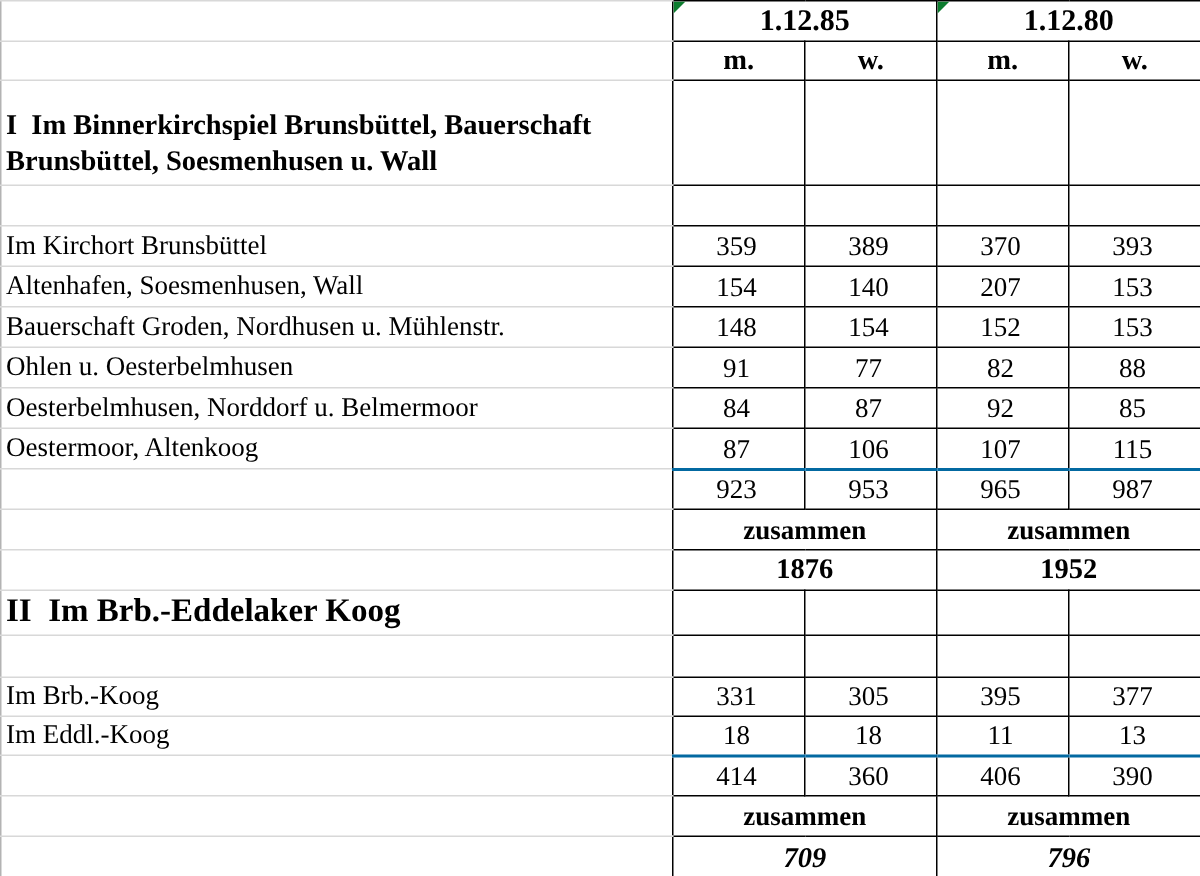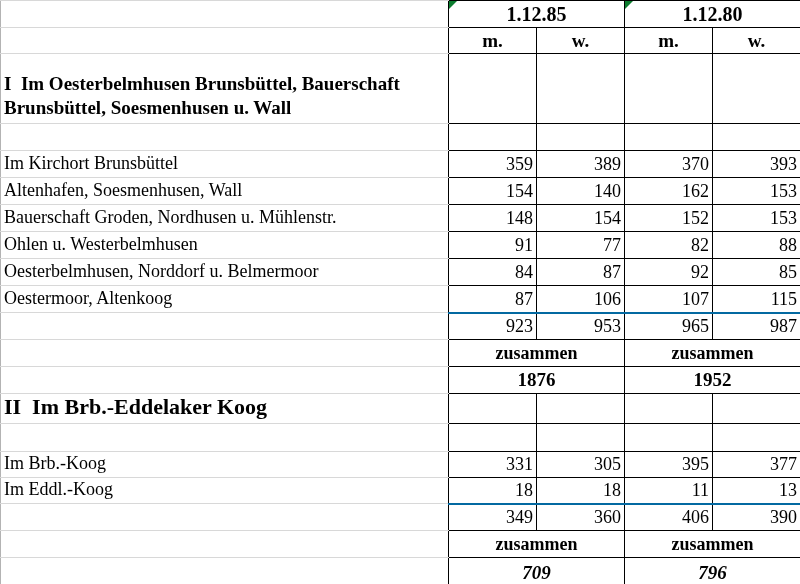--- a/index.html
+++ b/index.html
@@ -34,21 +34,21 @@
     border-top: 1px solid #d8d8d8;
   }
   
   td.b {
     border: 1px solid #000000;
   }
   td.tt {
     border-top: 2px solid #0369a1;
   }
   td.num {
-    text-align: right;
+    text-align: center;
     padding-right: 3px;
     padding-bottom: 2px;
   }
   td.ctr {
     text-align: center;
     vertical-align: middle;
     font-weight: bold;
   }
   td.date {
     font-size: 20px;
@@ -114,21 +114,21 @@
   <tr class="h26">
     <td class="a"></td>
     <td class="b ctr sub">m.</td>
     <td class="b ctr sub">w.</td>
     <td class="b ctr sub">m.</td>
     <td class="b ctr sub">w.</td>
   </tr>
 
   <tr class="h70">
     <td class="a">
-      <div class="title-line">I  Im Oesterbelmhusen Brunsbüttel, Bauerschaft</div>
+      <div class="title-line">I  Im Binnerkirchspiel Brunsbüttel, Bauerschaft</div>
       <div class="title-line">Brunsbüttel, Soesmenhusen u. Wall</div>
     </td>
     <td class="b"></td>
     <td class="b"></td>
     <td class="b"></td>
     <td class="b"></td>
   </tr>
 
   <tr class="h27">
     <td class="a"></td>
@@ -142,32 +142,32 @@
     <td class="a">Im Kirchort Brunsbüttel</td>
     <td class="b num">359</td>
     <td class="b num">389</td>
     <td class="b num">370</td>
     <td class="b num">393</td>
   </tr>
   <tr class="h27">
     <td class="a">Altenhafen, Soesmenhusen, Wall</td>
     <td class="b num">154</td>
     <td class="b num">140</td>
-    <td class="b num">162</td>
+    <td class="b num">207</td>
     <td class="b num">153</td>
   </tr>
   <tr class="h27">
     <td class="a">Bauerschaft Groden, Nordhusen u. Mühlenstr.</td>
     <td class="b num">148</td>
     <td class="b num">154</td>
     <td class="b num">152</td>
     <td class="b num">153</td>
   </tr>
   <tr class="h27">
-    <td class="a">Ohlen u. Westerbelmhusen</td>
+    <td class="a">Ohlen u. Oesterbelmhusen</td>
     <td class="b num">91</td>
     <td class="b num">77</td>
     <td class="b num">82</td>
     <td class="b num">88</td>
   </tr>
   <tr class="h27">
     <td class="a">Oesterbelmhusen, Norddorf u. Belmermoor</td>
     <td class="b num">84</td>
     <td class="b num">87</td>
     <td class="b num">92</td>
@@ -227,21 +227,21 @@
   <tr class="h26">
     <td class="a">Im Eddl.-Koog</td>
     <td class="b num">18</td>
     <td class="b num">18</td>
     <td class="b num">11</td>
     <td class="b num">13</td>
   </tr>
 
   <tr class="h27">
     <td class="a"></td>
-    <td class="b num tt">349</td>
+    <td class="b num tt">414</td>
     <td class="b num tt">360</td>
     <td class="b num tt">406</td>
     <td class="b num tt">390</td>
   </tr>
 
   <tr class="h27">
     <td class="a"></td>
     <td class="b ctr" colspan="2">zusammen</td>
     <td class="b ctr" colspan="2">zusammen</td>
   </tr>

